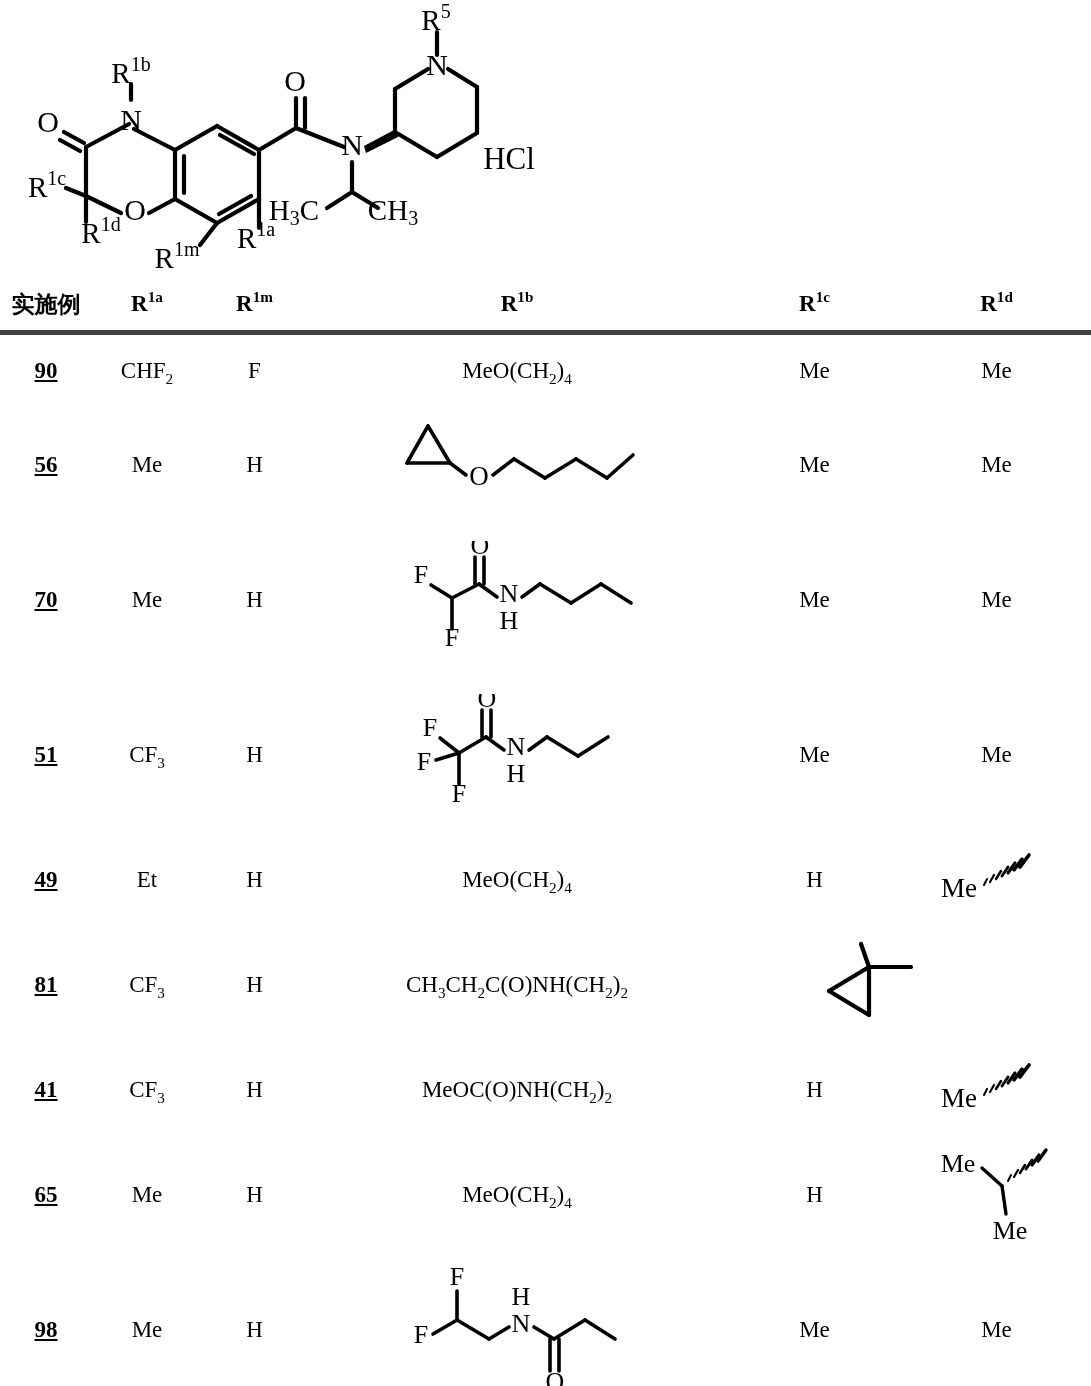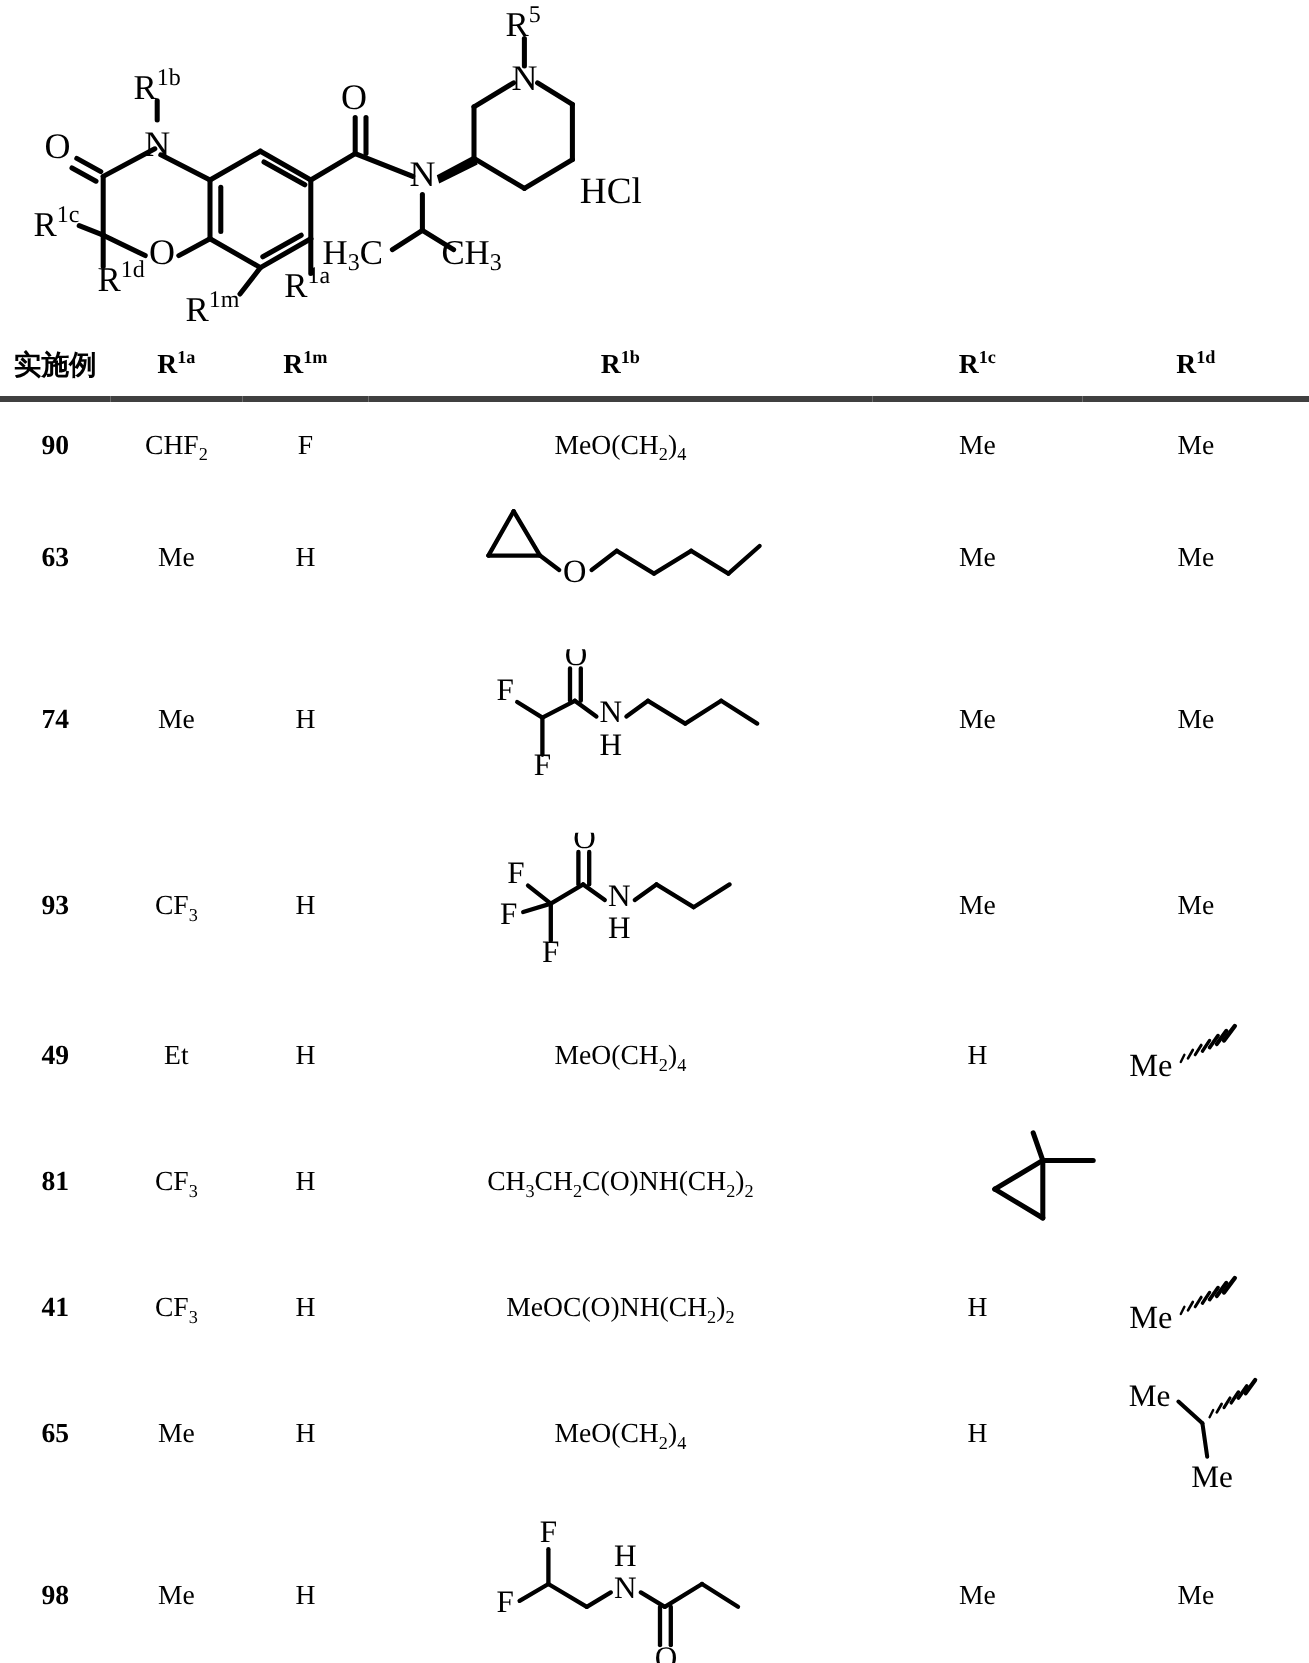--- a/index.html
+++ b/index.html
@@ -50,20 +50,21 @@
   }
   thead tr {
     border-bottom: 5px solid #404040;
   }
   tbody td {
     font-weight: normal;
   }
   td.idx {
     font-weight: bold;
     font-size: 24px;
+    text-decoration: underline;
   }
   
   col.c-idx  { width: 92px;  }
   col.c-r1a  { width: 110px; }
   col.c-r1m  { width: 105px; }
   col.c-r1b  { width: 420px; }
   col.c-r1c  { width: 175px; }
   col.c-r1d  { width: 189px; }
 
   .sup   { font-size: 0.66em; vertical-align: super; line-height: 0; }
@@ -245,21 +246,21 @@
             </div>
           </td>
           <td>
             <div class="cellwrap tall-72">
               <span class="plain">Me</span>
             </div>
           </td>
         </tr>
         <tr>
           <td class="idx">
-            <div class="cellwrap tall-115">63</div>
+            <div class="cellwrap tall-115">56</div>
           </td>
           <td>
             <div class="cellwrap tall-115">
               <span class="plain">Me</span>
             </div>
           </td>
           <td>
             <div class="cellwrap tall-115">
               <span class="plain">H</span>
             </div>
@@ -288,21 +289,21 @@
             </div>
           </td>
           <td>
             <div class="cellwrap tall-115">
               <span class="plain">Me</span>
             </div>
           </td>
         </tr>
         <tr>
           <td class="idx">
-            <div class="cellwrap tall-155">74</div>
+            <div class="cellwrap tall-155">70</div>
           </td>
           <td>
             <div class="cellwrap tall-155">
               <span class="plain">Me</span>
             </div>
           </td>
           <td>
             <div class="cellwrap tall-155">
               <span class="plain">H</span>
             </div>
@@ -342,21 +343,21 @@
             </div>
           </td>
           <td>
             <div class="cellwrap tall-155">
               <span class="plain">Me</span>
             </div>
           </td>
         </tr>
         <tr>
           <td class="idx">
-            <div class="cellwrap tall-155">93</div>
+            <div class="cellwrap tall-155">51</div>
           </td>
           <td>
             <div class="cellwrap tall-155">
               <span class="plain">CF<span class="sub">3</span></span>
             </div>
           </td>
           <td>
             <div class="cellwrap tall-155">
               <span class="plain">H</span>
             </div>

